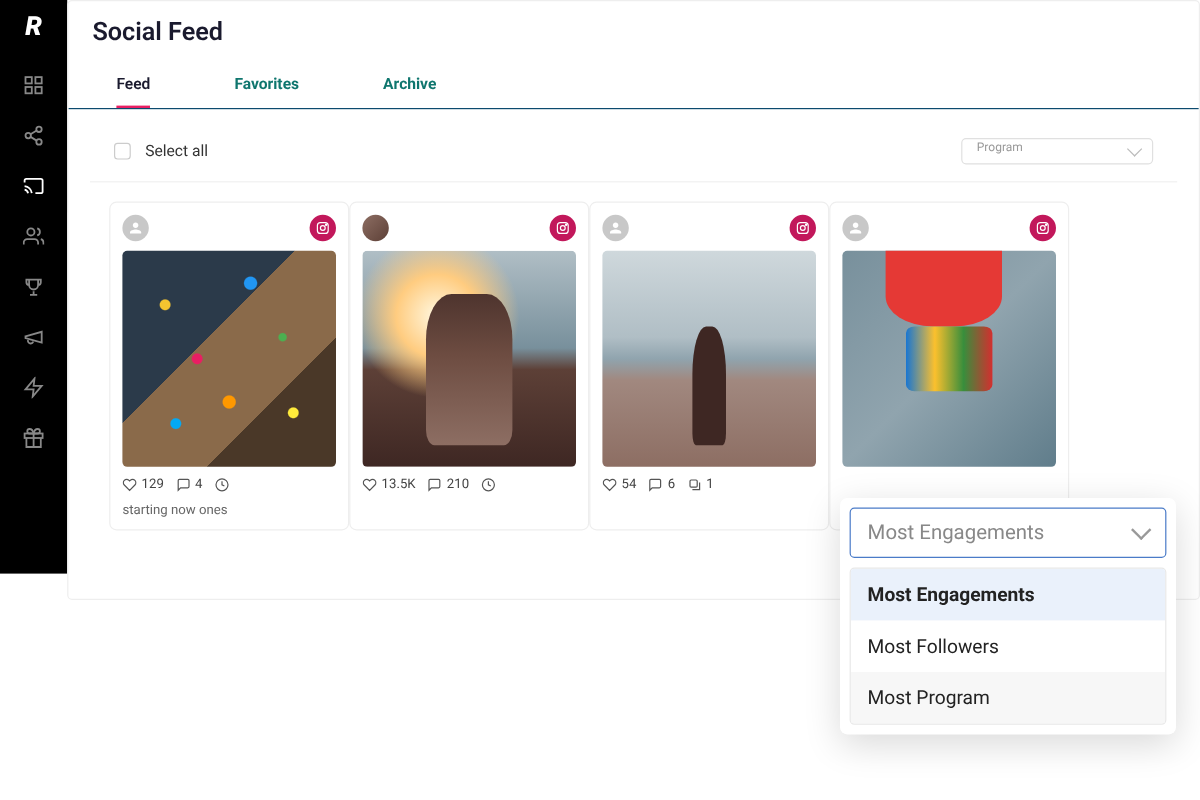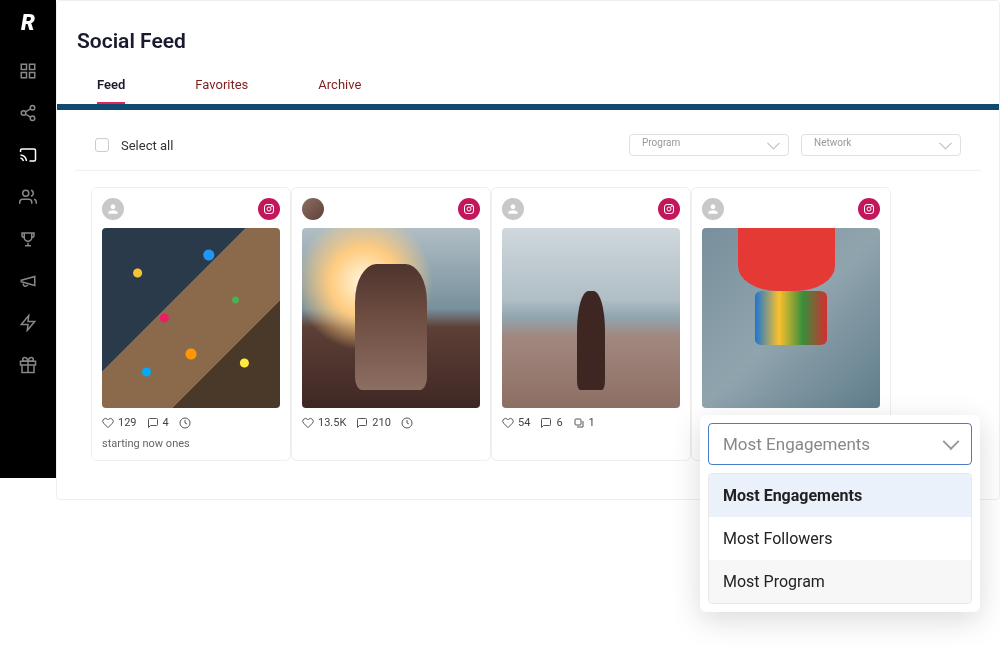--- a/index.html
+++ b/index.html
@@ -6,23 +6,23 @@
 body { background: #fff; width: 1000px; height: 667px; position: relative; overflow: hidden; }
 
 .sidebar { position: absolute; left: 0; top: 0; width: 56px; height: 478px; background: #000; display: flex; flex-direction: column; align-items: center; padding-top: 10px; gap: 22px; }
 .sidebar .logo { color: #fff; font-weight: 900; font-size: 22px; font-style: italic; margin-bottom: 4px; }
 .sidebar .nav-icon { width: 20px; height: 20px; display: flex; align-items: center; justify-content: center; color: #888; cursor: pointer; position: relative; }
 .sidebar .nav-icon.active { color: #fff; }
 .sidebar .nav-icon.active::before { content: ""; position: absolute; left: -18px; top: -12px; width: 56px; height: 44px; background: #2a2a2a; z-index: -1; }
 .sidebar .nav-icon svg { width: 18px; height: 18px; }
 
 .main { position: absolute; left: 56px; top: 0; right: 0; height: 500px; background: #fff; border: 1px solid #eee; border-radius: 4px; overflow: hidden; }
-.page-title { font-size: 21px; font-weight: 600; color: #1a1a2e; padding: 28px 20px 14px 20px; }
-.tabs { display: flex; gap: 70px; padding: 0 40px; border-bottom: 6px solid #0c4a6e; }
-.tab { font-size: 13px; color: #7f1d1d; padding: 10px 0; cursor: pointer; border-bottom: 2px solid transparent; }
+.page-title { font-size: 21px; font-weight: 600; color: #1a1a2e; padding: 14px 20px 14px 20px; }
+.tabs { display: flex; gap: 70px; padding: 0 40px; border-bottom: 1px solid #0c4a6e; }
+.tab { font-size: 13px; color: #0f766e; padding: 10px 0; cursor: pointer; border-bottom: 2px solid transparent; font-weight: bold; }
 .tab.active { color: #1a1a2e; font-weight: 600; border-bottom-color: #e91e63; }
 
 .toolbar { display: flex; align-items: center; padding: 14px 20px; gap: 12px; border-bottom: 1px solid #f0f0f0; margin: 10px 18px 0 18px; background: #fff; justify-content: space-between; }
 .checkbox { width: 14px; height: 14px; border: 1.5px solid #ccc; border-radius: 3px; cursor: pointer; }
 .select-all-label { font-size: 13px; color: #333; }
 .spacer { flex: 1; }
 .dropdown { border: 1px solid #e0e0e0; border-radius: 4px; padding: 2px 28px 7px 12px; font-size: 10px; color: #999; min-width: 160px; cursor: pointer; position: relative; background: #fff; }
 .dropdown::after { content: ""; position: absolute; right: 10px; top: 50%; width: 8px; height: 8px; border-right: 1.5px solid #bbb; border-bottom: 1.5px solid #bbb; transform: translateY(-70%) rotate(45deg); }
 
 .cards { display: flex; padding: 16px 34px; }
@@ -128,21 +128,20 @@
     <div class="tab active">Feed</div>
     <div class="tab">Favorites</div>
     <div class="tab">Archive</div>
   </div>
 
   <div class="toolbar">
     <div class="checkbox"></div>
     <div class="select-all-label">Select all</div>
     <div class="spacer"></div>
     <div class="dropdown">Program</div>
-    <div class="dropdown">Network</div>
   </div>
 
   <div class="cards">
 
     <div class="card">
       <div class="card-head">
         <div class="avatar">
             <svg viewBox="0 0 24 24">
               <path d="M12 12c2.2 0 4-1.8 4-4s-1.8-4-4-4-4 1.8-4 4 1.8 4 4 4zm0 2c-2.7 0-8 1.3-8 4v2h16v-2c0-2.7-5.3-4-8-4z"></path>
             </svg>

